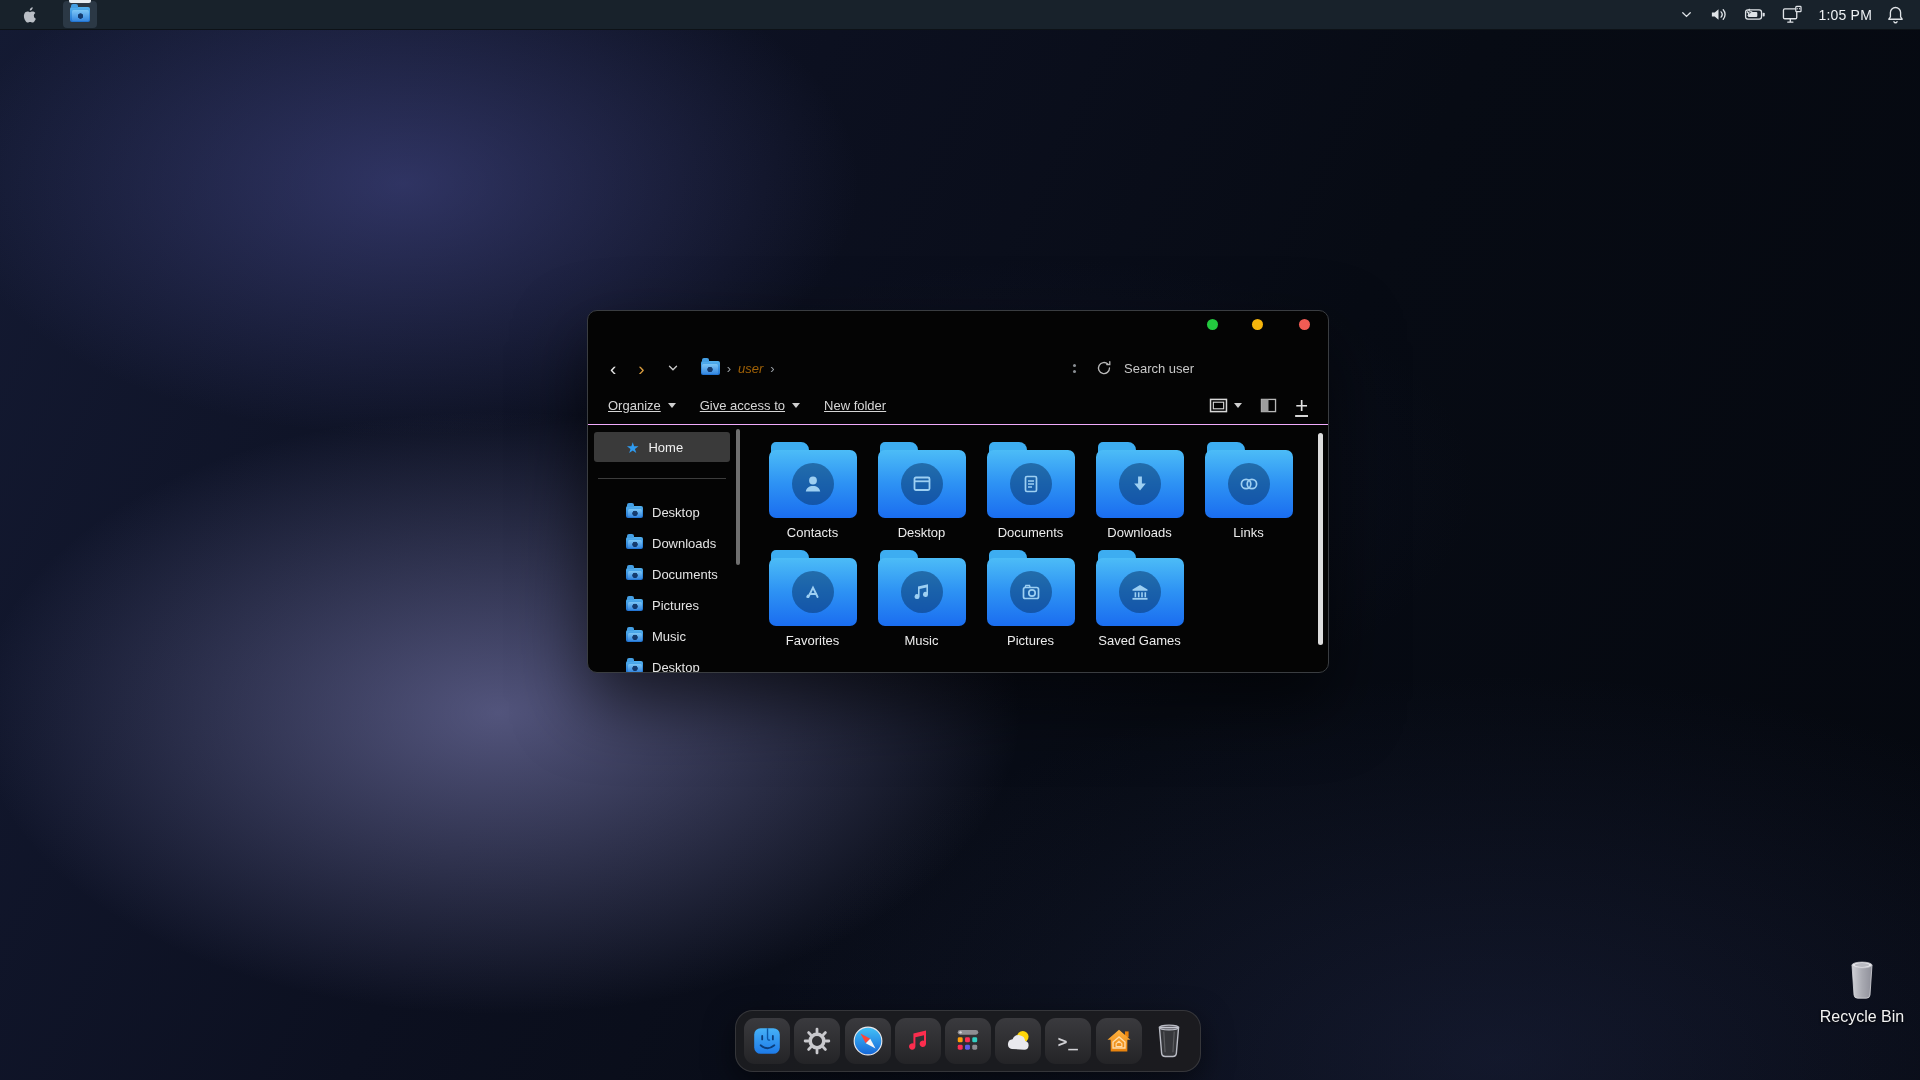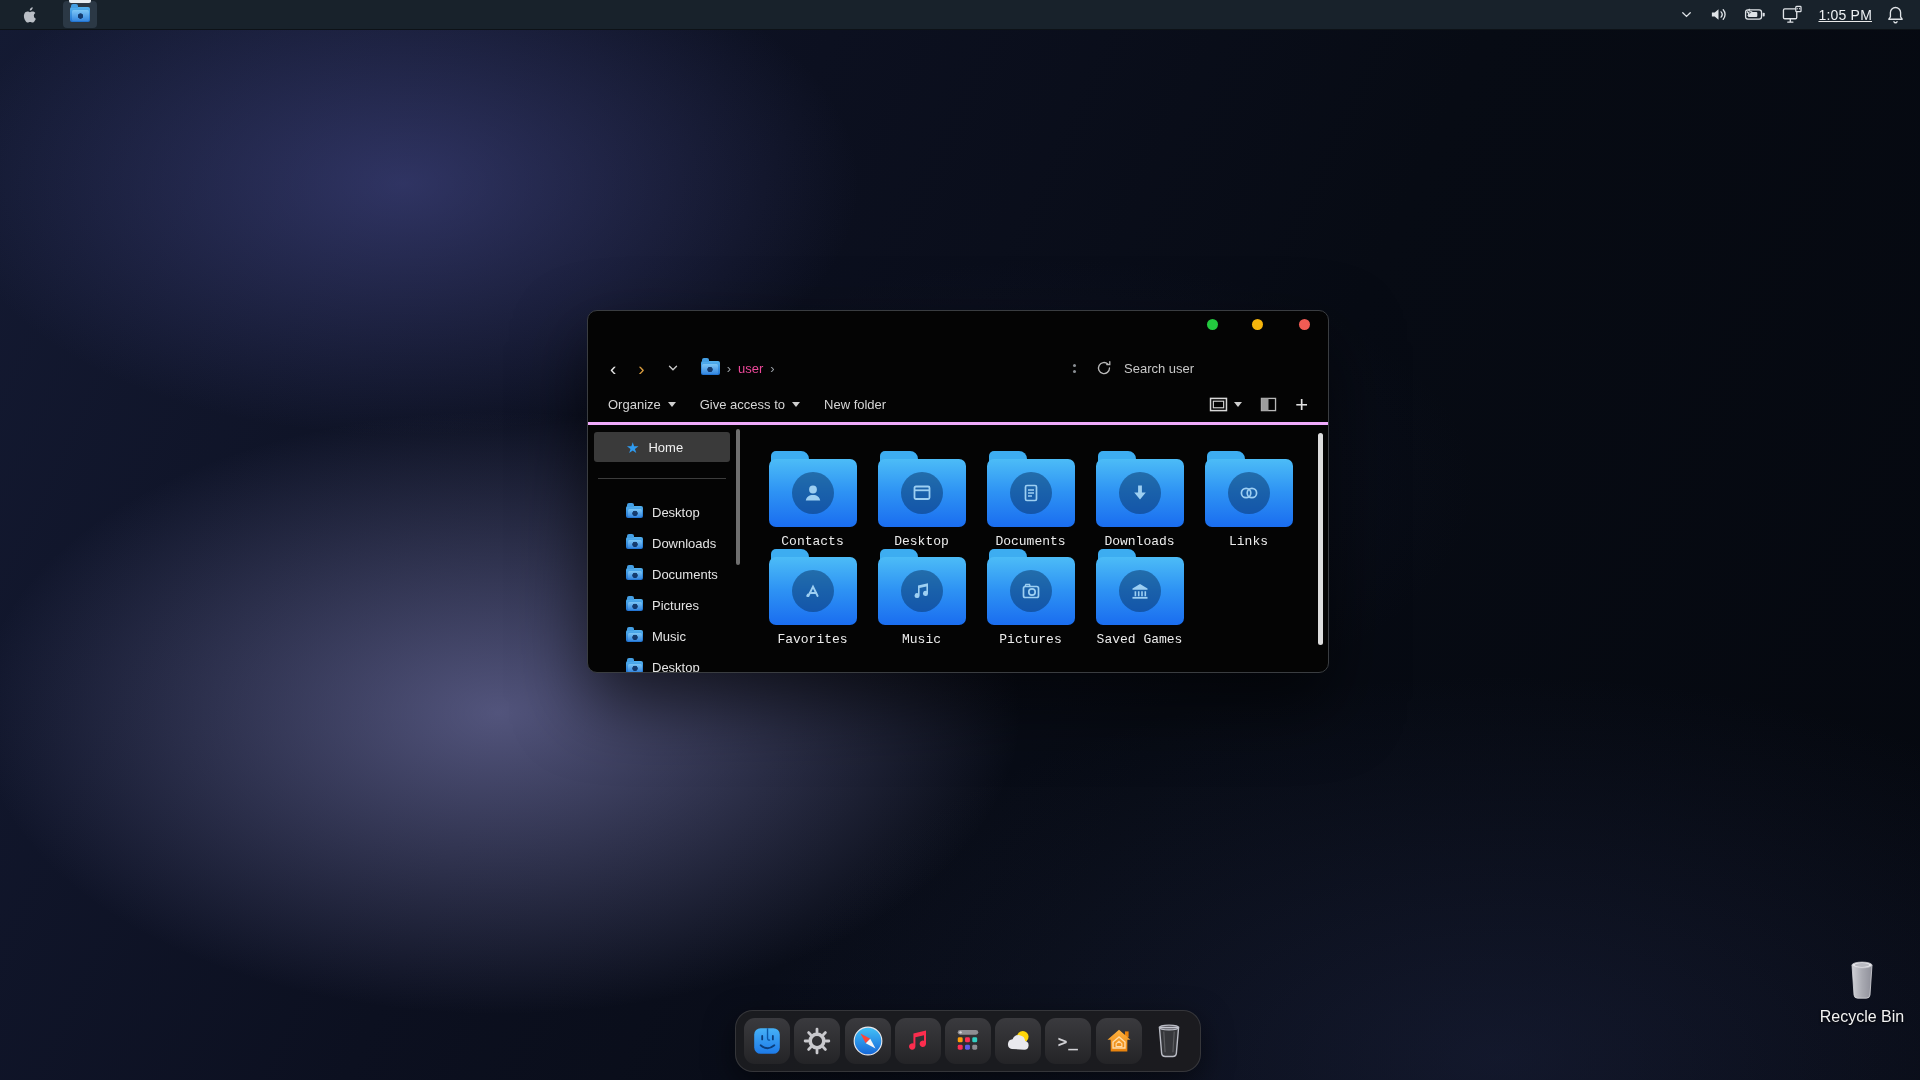--- a/index.html
+++ b/index.html
@@ -11,21 +11,21 @@
       radial-gradient(900px 520px at 26% 66%, rgba(152,152,215,0.50), rgba(152,152,215,0) 58%),
       radial-gradient(760px 420px at 21% 17%, rgba(92,96,180,0.42), rgba(92,96,180,0) 60%),
       radial-gradient(1200px 620px at 78% 98%, rgba(70,82,150,0.20), rgba(0,0,0,0) 62%),
       radial-gradient(700px 380px at 55% 45%, rgba(40,46,90,0.18), rgba(0,0,0,0) 60%),
       linear-gradient(115deg,#141a33 0%,#0c1020 35%,#070b14 62%,#05080f 100%);
   }
   
   .menubar{
     position:absolute;top:0;left:0;width:100%;height:30px;
     background:#18222b;display:flex;align-items:center;
-    border-bottom:1px solid rgba(0,0,0,.45);z-index:50;text-decoration:underline;
+    border-bottom:1px solid rgba(0,0,0,.45);z-index:50;
   }
   .apple{margin-left:20px;display:flex;align-items:center;}
   .task-tile{
     position:relative;margin-left:26px;width:34px;height:27px;border-radius:4px;
     background:#2b3845;display:flex;align-items:center;justify-content:center;
   }
   .task-tile .active-strip{
     position:absolute;top:-1px;left:6px;width:22px;height:3px;border-radius:0 0 2px 2px;background:#e9eef2;
   }
   .tray{margin-left:auto;display:flex;align-items:center;gap:15px;padding-right:16px;}
@@ -41,33 +41,33 @@
   .tl-dot{position:absolute;top:8px;width:11px;height:11px;border-radius:50%;}
   .navbar{
     position:relative;height:38px;display:flex;align-items:center;
     font-size:13px;color:#d8d8d8;
   }
   .nav-back{margin-left:14px;font-size:19px;color:#e8e8e8;line-height:1;padding:0 8px;}
   .nav-fwd{margin-left:6px;font-size:19px;color:#d79b3e;line-height:1;padding:0 8px;}
   .nav-caret{margin-left:8px;display:flex;align-items:center;padding:0 6px;}
   .crumb-folder{margin-left:16px;}
   .crumb-sep{color:#9aa0a6;margin:0 7px;font-size:13px;}
-  .crumb-loc{color:#ec4899;}
+  .crumb-loc{color:#a16207;font-style:italic;}
   .addr-split{margin-left:auto;display:flex;flex-direction:column;gap:3px;align-items:center;padding:0 10px;}
   .addr-split i{width:3px;height:3px;border-radius:50%;background:#8a8f94;display:block;}
   .refresh{padding:0 10px;display:flex;align-items:center;}
   .searchbox{display:flex;align-items:flex-end;width:196px;margin-right:10px;gap:24px;}
   .search-input{
     flex:1;background:transparent;border:none;outline:none;color:#e8e8e8;
     font-family:"Liberation Sans",sans-serif;font-size:13px;
   }
   .search-input::placeholder{color:#c9c9c9;opacity:1;}
   .toolbar{
     position:relative;height:38px;display:flex;align-items:center;
-    font-size:13px;color:#d6d6d6;border-bottom:3px solid #f0abfc;
+    font-size:13px;color:#d6d6d6;border-bottom:1px solid #f0abfc;text-decoration:underline;
   }
   .tb-item{display:flex;align-items:center;gap:7px;padding:0 12px;}
   .tb-item:first-child{padding-left:20px;}
   .caret-down{width:0;height:0;border-left:4.5px solid transparent;border-right:4.5px solid transparent;border-top:5px solid #cfcfcf;display:inline-block;}
   .tb-right{margin-left:auto;display:flex;align-items:center;gap:10px;padding-right:16px;}
   .tb-right .grp{display:flex;align-items:center;gap:6px;padding:0 4px;}
   .plus-icon{font-size:22px;font-weight:300;color:#e0e0e0;line-height:1;padding:0 4px;}
   
   .content{position:absolute;left:0;top:114px;right:0;bottom:0;}
   .sidebar{position:absolute;left:0;top:0;width:150px;bottom:0;}
@@ -83,22 +83,22 @@
     padding-left:32px;gap:9px;font-size:13px;color:#e4e4e4;
   }
   .mini-folder{position:relative;width:17px;height:12px;border-radius:2px;flex:0 0 auto;
     background:linear-gradient(180deg,#54b2ef,#2173d2);}
   .mini-folder::before{content:'';position:absolute;top:-3px;left:1px;width:7px;height:4px;border-radius:2px 2px 0 0;background:#449fe4;}
   .mini-folder::after{content:'';position:absolute;left:1.5px;right:1.5px;top:2.5px;bottom:1.5px;border-radius:1.5px;
     background:radial-gradient(circle at 50% 55%, rgba(8,40,88,.85) 0 2.4px, rgba(8,40,88,0) 3px),
     linear-gradient(180deg,#7cc6f6,#3688e0);}
   .side-scroll{position:absolute;left:148px;top:4px;width:4px;height:136px;border-radius:2px;background:#6f6f6f;}
   .grid{
-    position:absolute;left:170px;top:26px;width:552px;
-    display:grid;grid-template-columns:repeat(5,109px);font-family:Liberation Mono, monospace;
+    position:absolute;left:170px;top:17px;width:552px;
+    display:grid;grid-template-columns:repeat(5,109px);row-gap:10px;
   }
   .tile{display:flex;flex-direction:column;align-items:center;width:109px;}
   .big-folder{position:relative;width:88px;height:76px;}
   .bf-tab{position:absolute;top:0;left:2px;width:38px;height:16px;border-radius:5px 8px 0 0;background:#3dadf1;}
   .bf-body{position:absolute;top:8px;left:0;right:0;bottom:0;border-radius:7px;
     background:linear-gradient(180deg,#4cbcf7 0%,#2e93f4 48%,#1a6df0 100%);
     display:flex;align-items:center;justify-content:center;}
   .badge{width:42px;height:42px;border-radius:50%;background:rgba(6,47,98,.5);
     display:flex;align-items:center;justify-content:center;color:#aederff;color:#a9d9f9;}
   .badge svg{display:block;opacity:.92;}

